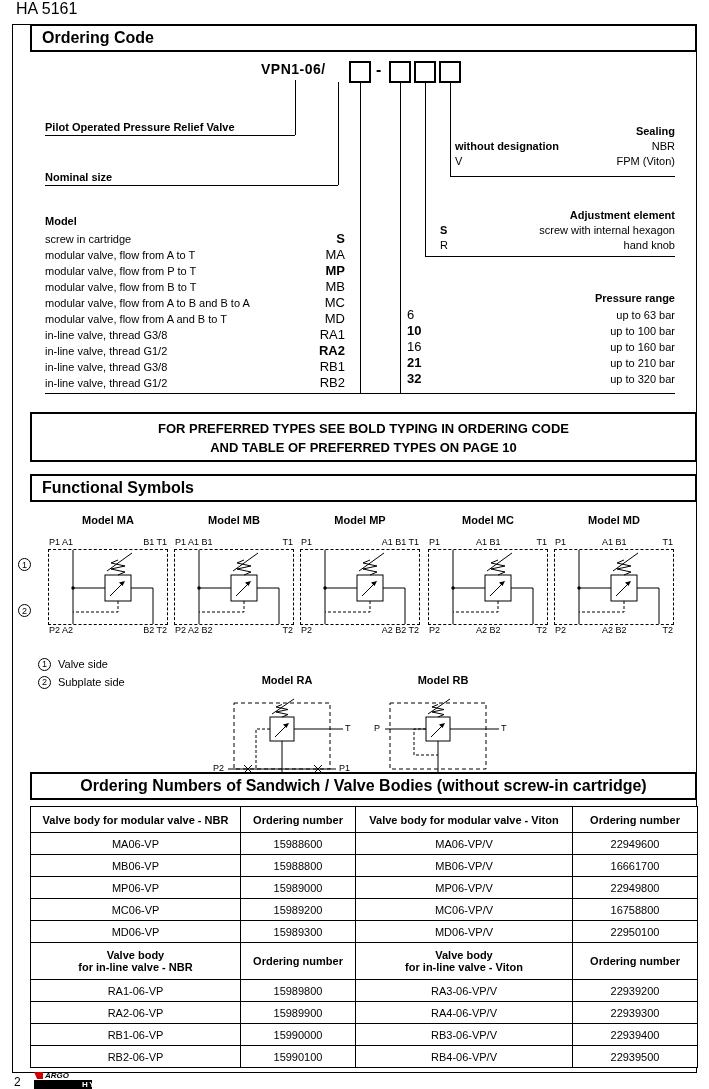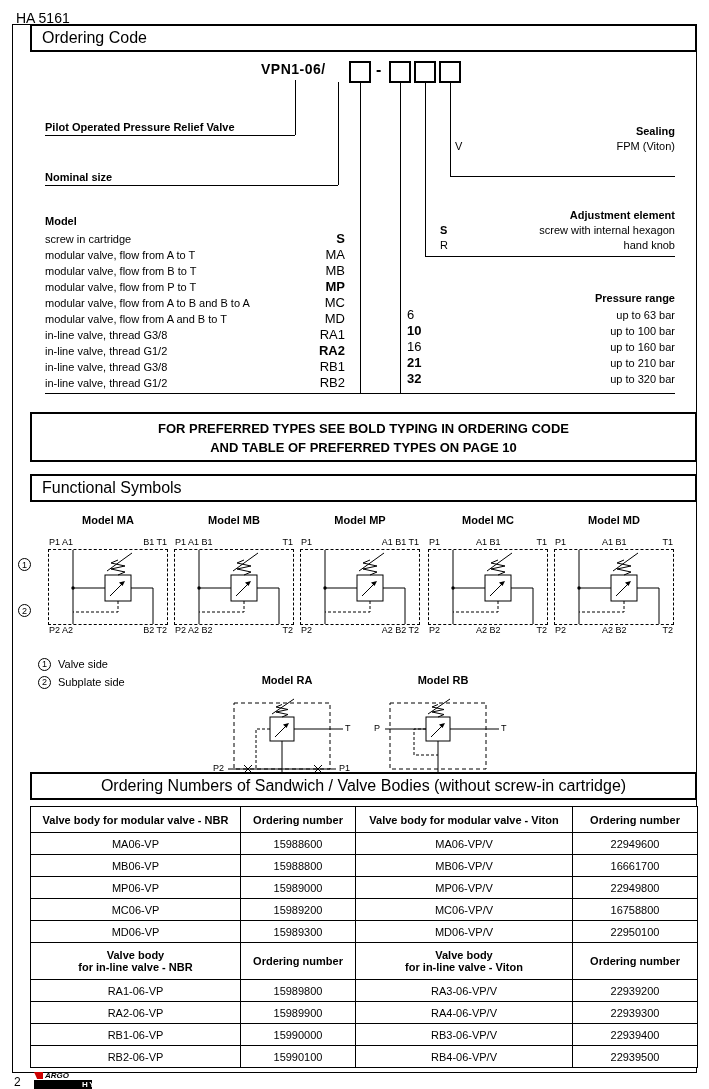--- a/index.html
+++ b/index.html
@@ -1,23 +1,23 @@
 <!DOCTYPE html>
 <html><head>
 <meta charset="utf-8">
 <style>
   * { margin:0; padding:0; box-sizing:border-box; }
   html,body { background:#e8e8e8; }
   body { font-family:"Liberation Sans", sans-serif; color:#000; }
   .page { position:relative; width:709px; height:1089px; background:#fff; overflow:hidden; margin:0 auto; }
   .b { font-weight:bold; }
-  .doc-code { position:absolute; left:16px; top:10px; font-size:14px; }
+  .doc-code { position:absolute; left:16px; top:0; font-size:16px; }
   .frame { position:absolute; left:12px; top:24px; width:685px; height:1049px; border:1px solid #000; }
   .sec-head { position:absolute; left:30px; width:667px; height:28px; border:2px solid #000; background:#fff;
-              display:flex; align-items:center; padding-left:10px; font-weight:normal; font-size:16px; }
+              display:flex; align-items:center; padding-left:10px; font-weight:bold; font-size:16px; }
   .sec-head.center { justify-content:center; padding-left:0;align-items:center; }
   .code-base { position:absolute; left:261px; top:61px; font-size:14px; font-weight:bold; letter-spacing:.5px; }
   .code-box { position:absolute; top:61px; width:22px; height:22px; border:2px solid #000; background:#fff; }
   .code-sep { position:absolute; left:376px; top:61px; font-size:16px; font-weight:bold; }
   .vline { position:absolute; width:1px; background:#000; }
   .hline { position:absolute; height:1px; background:#000; }
   .lbl { position:absolute; font-size:11px; }
   .opt-list { position:absolute; }
   .opt-row { display:flex; justify-content:space-between; align-items:baseline; height:16px; font-size:11px; }
   .opt-code { font-size:13px; }
@@ -114,27 +114,27 @@
         <span class="opt-label">screw in cartridge</span>
         <span class="opt-code b">S</span>
       </div>
 
       <div class="opt-row">
         <span class="opt-label">modular valve, flow from A to T</span>
         <span class="opt-code">MA</span>
       </div>
 
       <div class="opt-row">
+        <span class="opt-label">modular valve, flow from P to T</span>
+        <span class="opt-code b">MP</span>
+      </div>
+
+      <div class="opt-row">
         <span class="opt-label">modular valve, flow from B to T</span>
         <span class="opt-code">MB</span>
-      </div>
-
-      <div class="opt-row">
-        <span class="opt-label">modular valve, flow from P to T</span>
-        <span class="opt-code b">MP</span>
       </div>
 
       <div class="opt-row">
         <span class="opt-label">modular valve, flow from A to B and B to A</span>
         <span class="opt-code">MC</span>
       </div>
 
       <div class="opt-row">
         <span class="opt-label">modular valve, flow from A and B to T</span>
         <span class="opt-code">MD</span>
@@ -158,20 +158,24 @@
       <div class="opt-row">
         <span class="opt-label">in-line valve, thread G1/2</span>
         <span class="opt-code">RB2</span>
       </div>
     </div>
 
   <div class="rblock" style="left:455px;top:125px;width:220px">
     <div class="rblock-title">Sealing</div>
     <div>
 
+        <div class="opt-row2">
+          <span class="opt-code2 b">without designation</span>
+          <span class="opt-val">NBR</span>
+        </div>
 
         <div class="opt-row2">
           <span class="opt-code2">V</span>
           <span class="opt-val">FPM (Viton)</span>
         </div>
       </div>
   </div>
 
   <div class="rblock" style="left:440px;top:209px;width:235px">
     <div class="rblock-title">Adjustment element</div>

